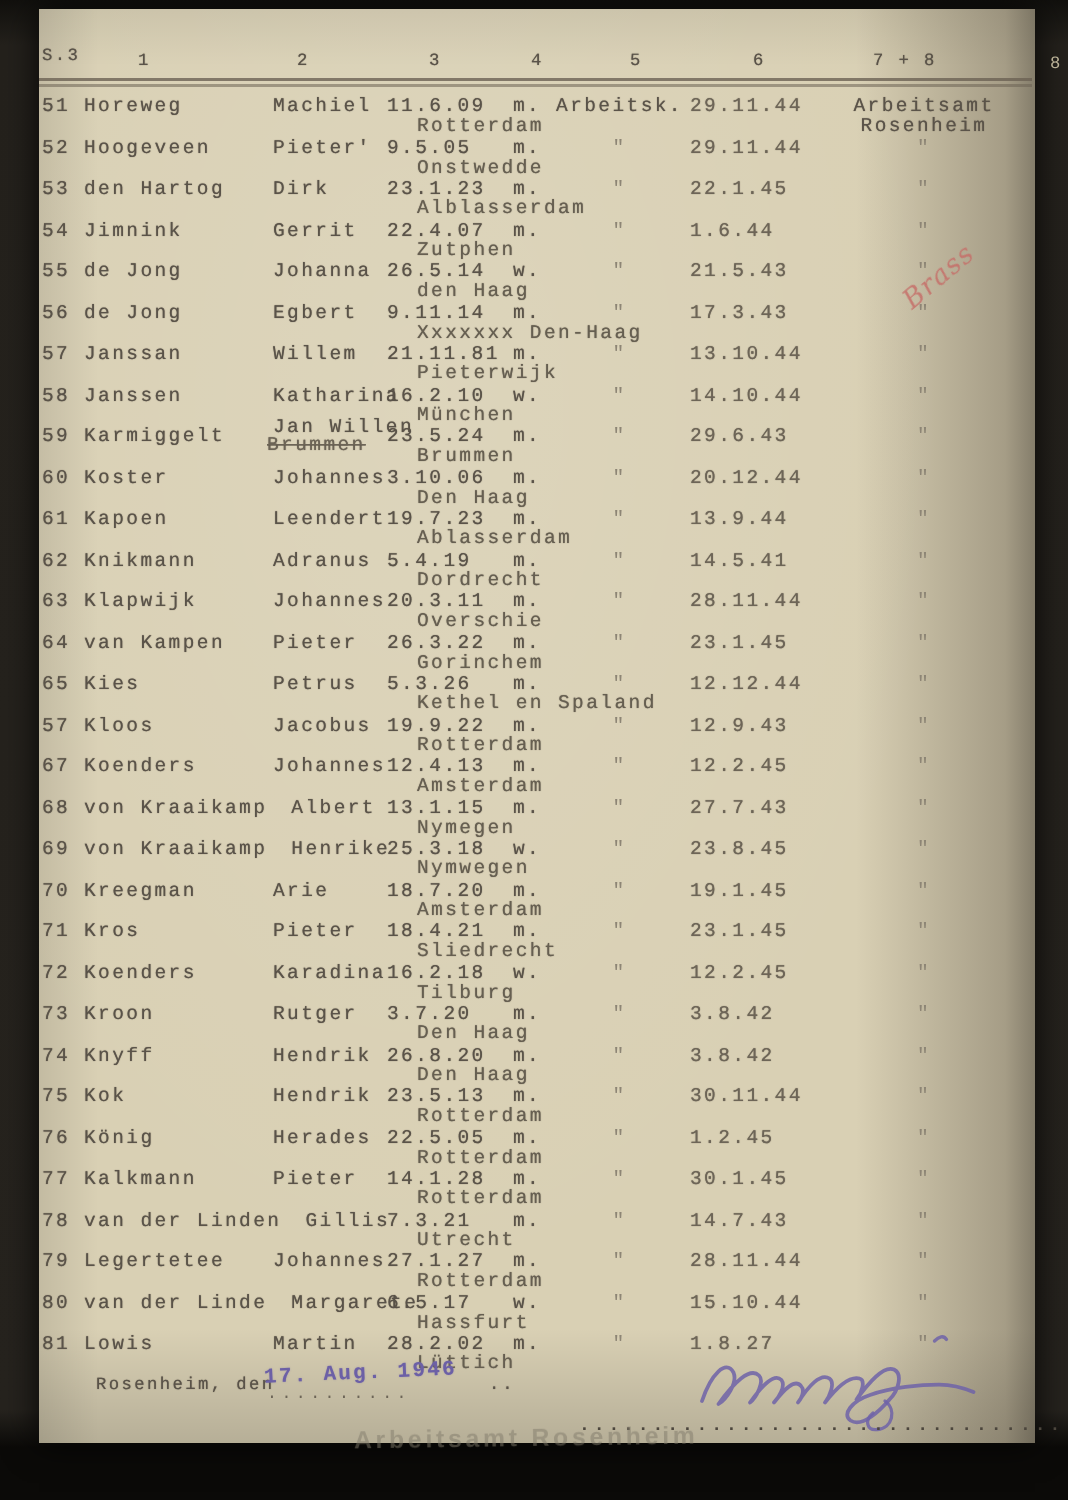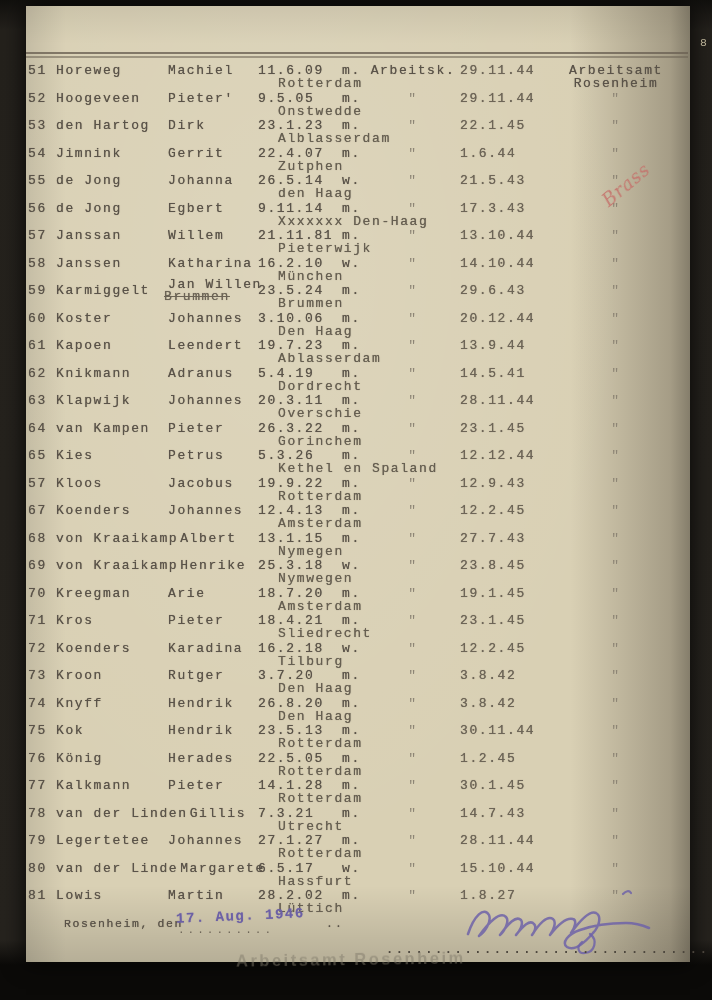--- a/index.html
+++ b/index.html
@@ -22,21 +22,21 @@
   .h1{left:66px;} .h2{left:172px;} .h3{left:260px;} .h4{left:328px;}
   .h5{left:394px;} .h6{left:476px;} .h78{left:556px;}
   .rule{position:absolute;left:0;width:662px;height:1.6px;background:#6b6254;}
   .rule.r1{top:46px;opacity:.8;} .rule.r2{top:50px;opacity:.55;}
   
   .rows{position:absolute;left:0;top:0;width:664px;height:956px;}
   .rec{position:absolute;left:0;width:664px;height:28px;font-size:13px;line-height:13px;letter-spacing:1.6px;}
   .rec .f{position:absolute;top:0;}
   .nr{left:2px;}
   .namegrp{position:absolute;left:30px;top:0;display:flex;}
-  .surname{min-width:110px;padding-right:2px;}
+  .surname{min-width:110px;padding-right:16px;}
   .firstname{position:relative;}
   .fn-struck{position:absolute;left:-4px;top:6px;text-decoration:line-through;color:#6c6456;}
   .overtype .fn-text{display:inline-block;transform:translateY(-6px);text-align:center;}
   .bd{left:232px;} .bp{left:232px;top:13px !important;color:#665f51;padding-left:20px;}
   .sex{left:316px;}
   .occ{left:344px;width:86px;text-align:center;}
   .date{left:434px;color:#6d6557;}
   .off{left:530px;width:120px;text-align:center;}
   .off2{left:530px;width:120px;top:13px !important;text-align:center;}
   .ditto{color:#8d8575;text-shadow:none;}
@@ -57,20 +57,30 @@
             font-family:"DejaVu Serif","Liberation Serif",serif;}
   .edge-glyph{position:absolute;left:700px;top:36px;font-size:11.5px;color:#b9b096;
               font-family:"Liberation Mono","DejaVu Sans Mono",monospace;}
 </style>
 </head>
 <body>
 
 <div class="stage">
   <div class="paper">
 
+    <div class="hdr ink">
+      <span class="h-s3">S.3</span>
+      <span class="h1">1</span>
+      <span class="h2">2</span>
+      <span class="h3">3</span>
+      <span class="h4">4</span>
+      <span class="h5">5</span>
+      <span class="h6">6</span>
+      <span class="h78">7 + 8</span>
+    </div>
     <div class="rule r1"></div>
     <div class="rule r2"></div>
 
     <div class="rows ink"><div class="rec" style="top: 58px;">
     <span class="f nr">51</span>
     <div class="namegrp">
       <span class="surname">Horeweg</span>
       <span class="firstname"><span class="fn-text">Machiel</span><span class="fn-struck"></span></span>
     </div>
     <span class="f bd">11.6.09</span>

